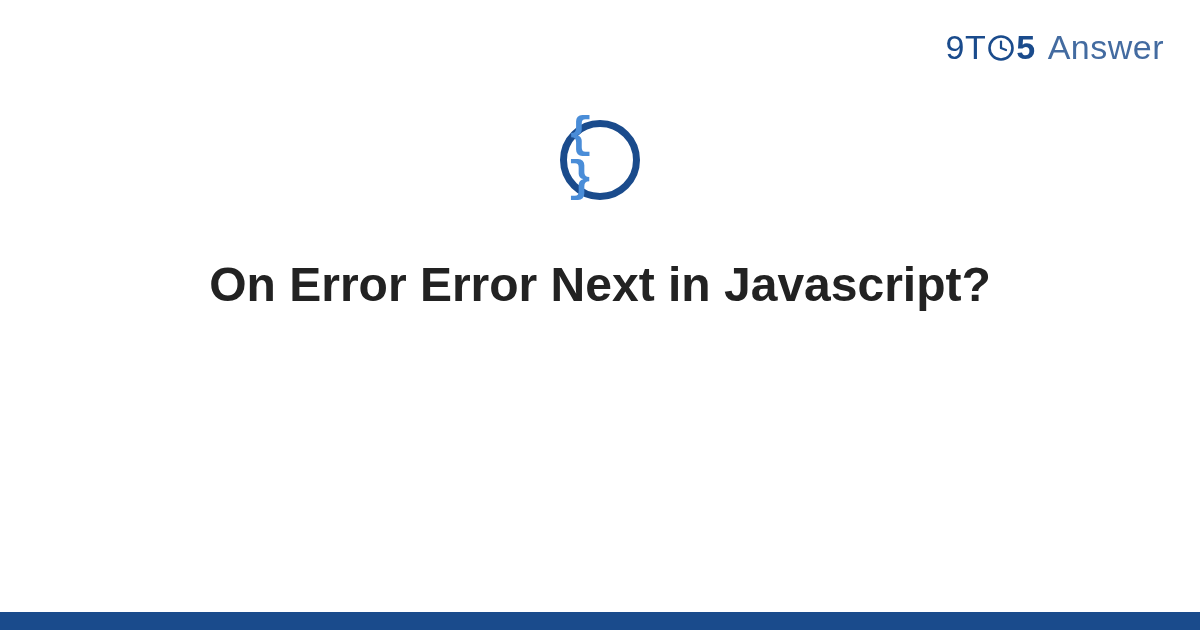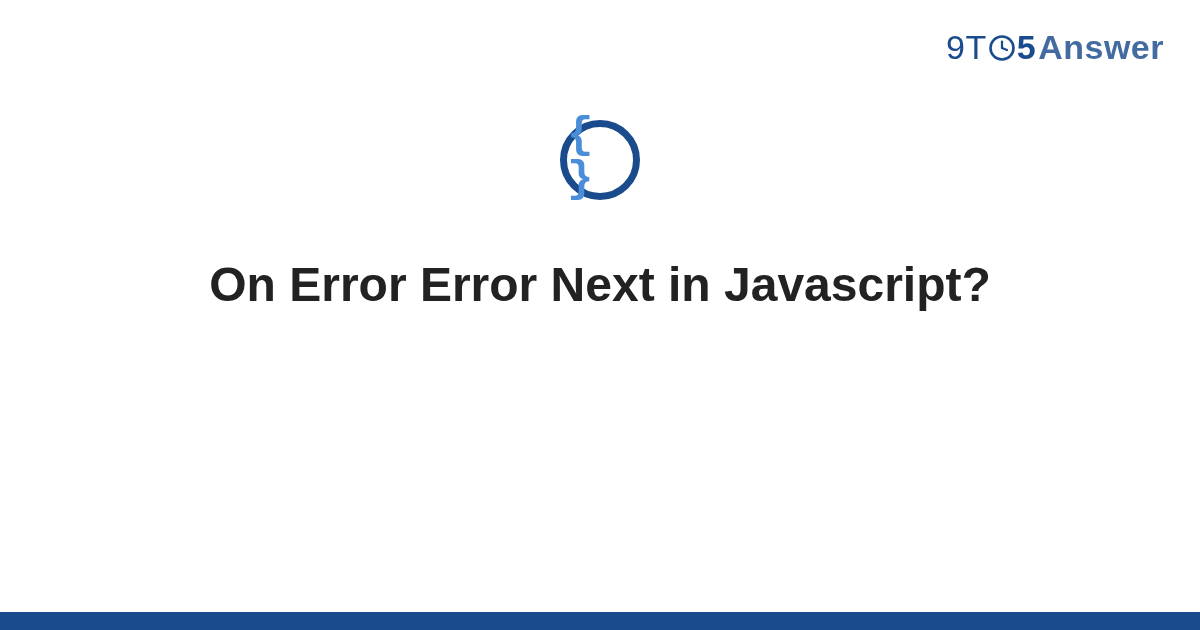--- a/index.html
+++ b/index.html
@@ -31,21 +31,21 @@
       display: inline-flex;
       align-items: center;
       justify-content: center;
       position: relative;
       width: 28px;
       height: 28px;
       margin: 0 1px;
     }
     .brand .o-wrap svg { display: block; }
     .brand .five { font-weight: 700; }
-    .brand .answer { font-weight: 700; opacity: 0.82; margin-left: 2px; }
+    .brand .answer { font-weight: 400; opacity: 0.82; margin-left: 12px; }
 
     .center-area {
       position: absolute;
       top: 120px;
       left: 0;
       right: 0;
       display: flex;
       flex-direction: column;
       align-items: center;
     }

